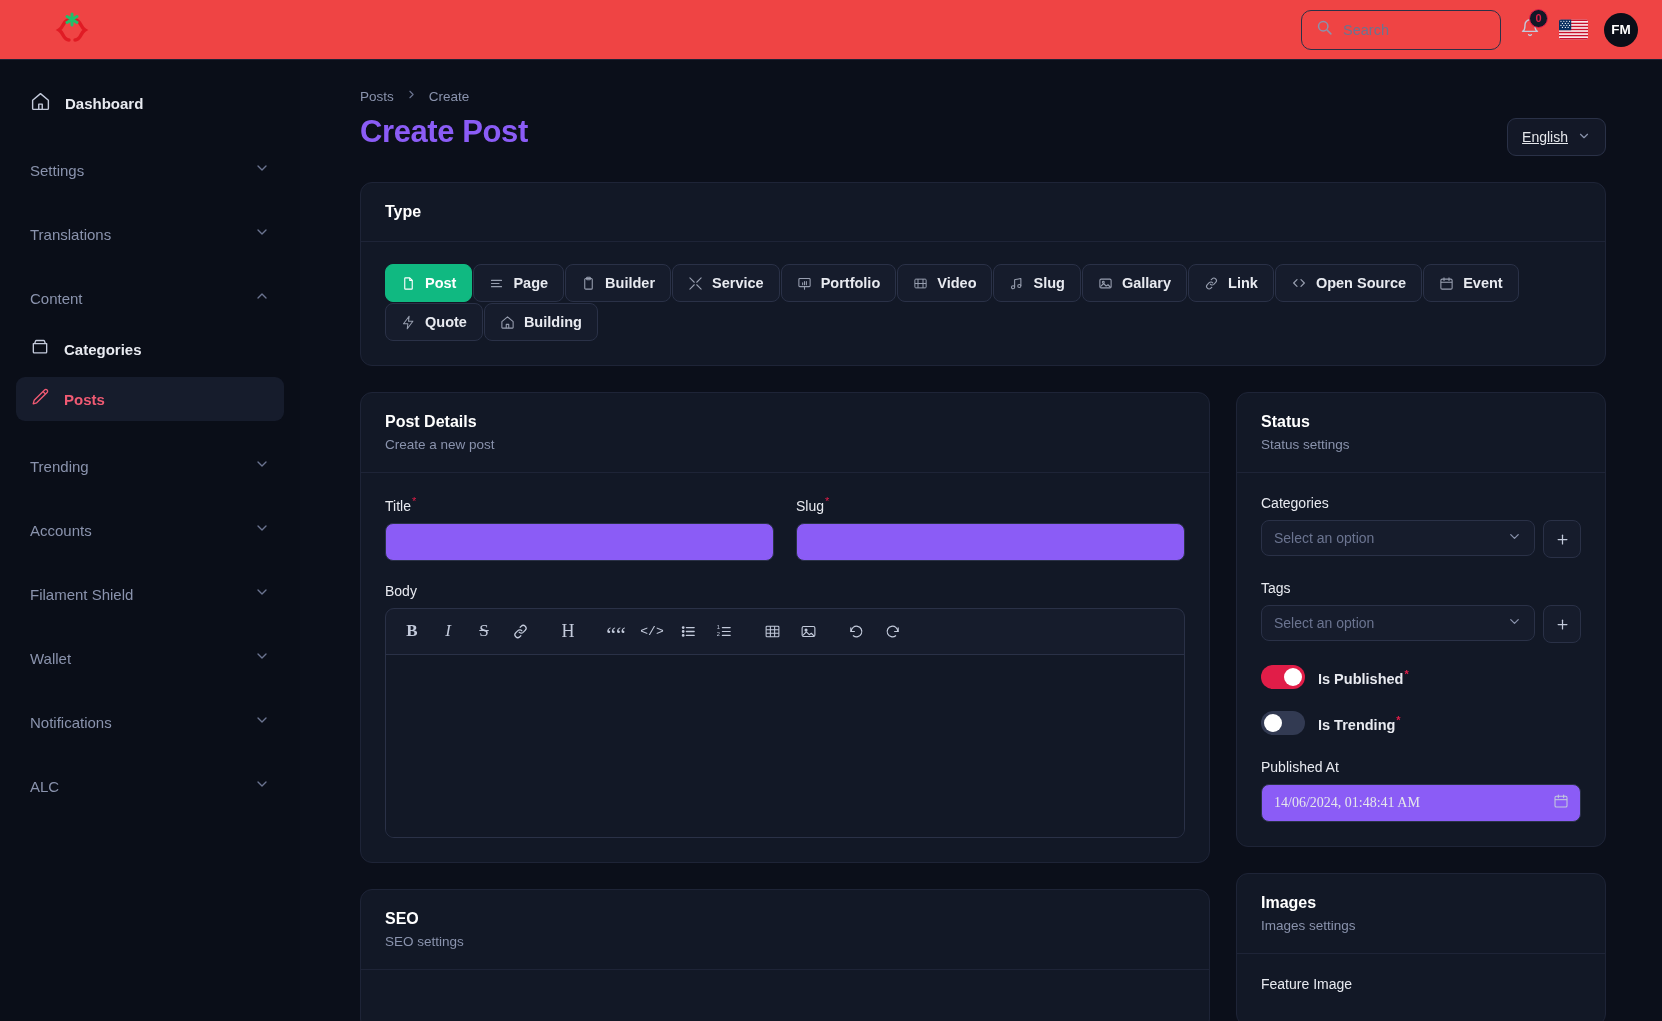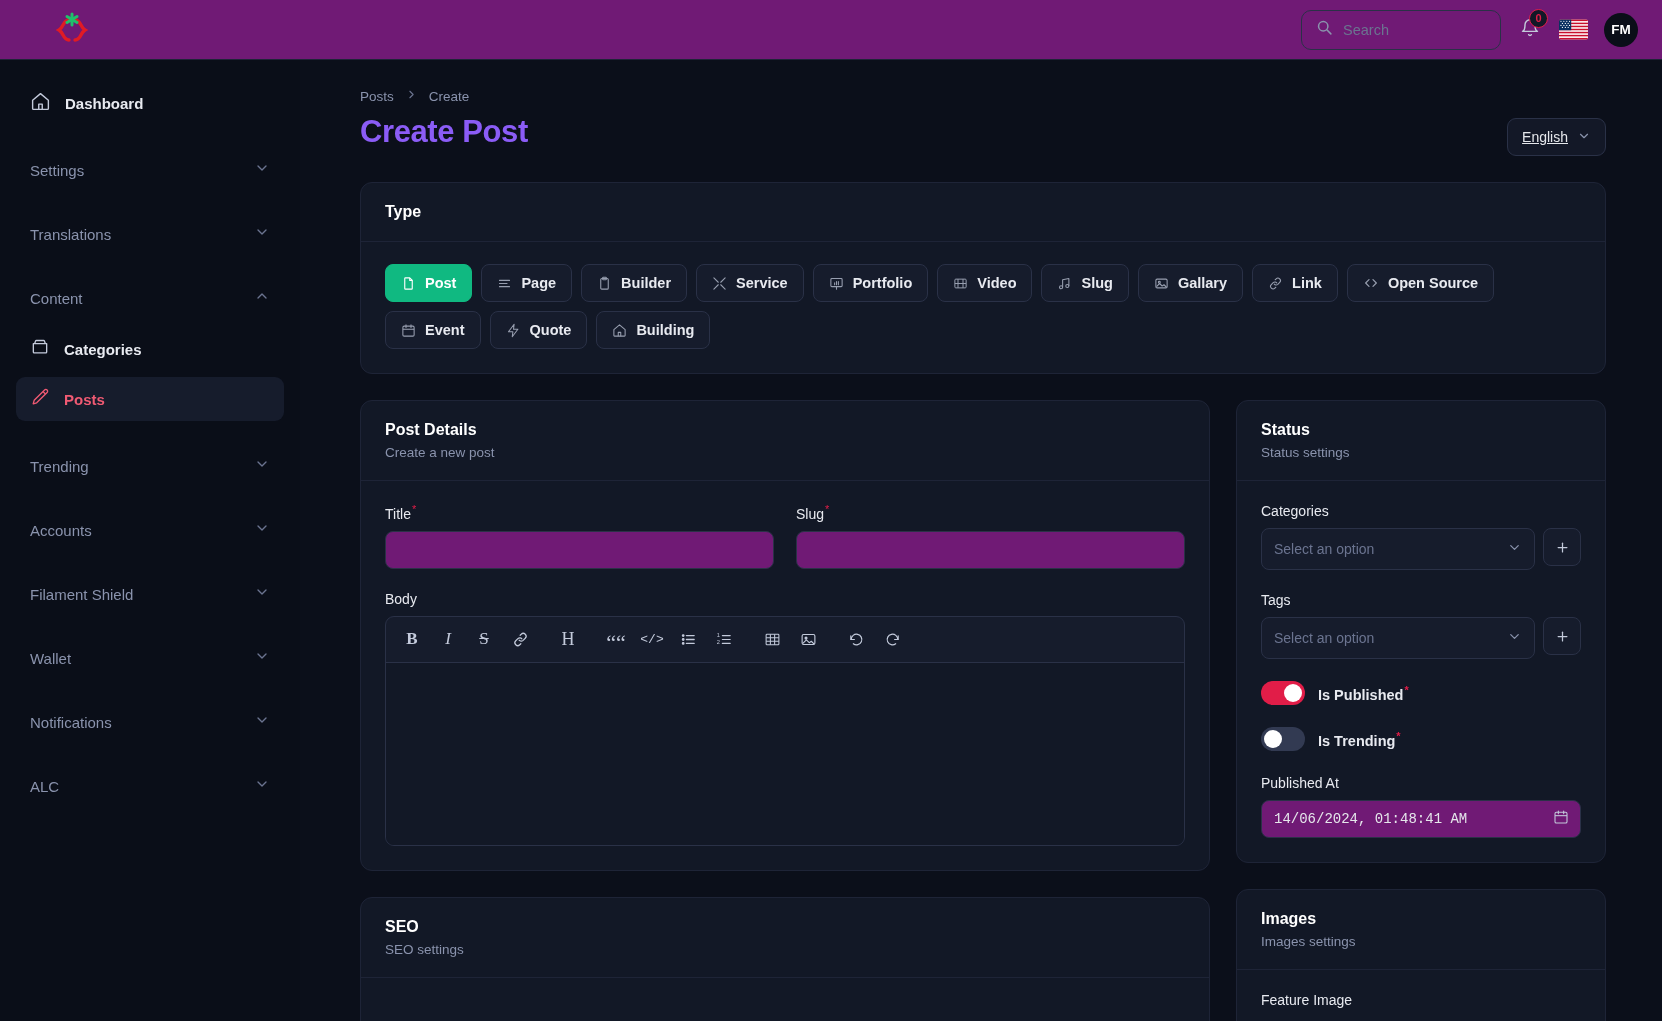--- a/index.html
+++ b/index.html
@@ -7,21 +7,21 @@
     width: 1662px; height: 1021px;
     background: #0b0f1a;
     font-family: "Liberation Sans", sans-serif;
     overflow: hidden;
   }
   body { display: flex; flex-direction: column; }
 
   
   .topbar {
     height: 60px; min-height: 60px;
-    background: #701a75;
+    background: #ef4444;
     border-bottom: 1px solid #1e2437;
     display: flex; align-items: center;
     padding: 0 24px;
     position: relative; z-index: 5; gap: 36px;
   }
   .logo { width: 56px; display: flex; align-items: center; justify-content: center; margin-left: 20px; position: relative;}
   .logo svg { display:block; }
   .topbar-right {
     margin-left: auto; display: flex; align-items: center; gap: 16px;
   }
@@ -109,21 +109,21 @@
     background: #121826; border: 1px solid #1e2437; border-radius: 12px;
     margin-top: 26px;
   }
   .card-head { padding: 20px 24px; }
   .card-head.with-border { border-bottom: 1px solid #1e2437; }
   .card-title { font-size: 16px; font-weight: 700; color: #fff; }
   .card-sub { font-size: 13.5px; color: #8a93ad; margin-top: 6px; }
   .card-body { padding: 22px 24px 24px 24px; }
 
   
-  .chip-row { display: flex; flex-wrap: wrap; gap: 9px; padding: 0 24px 24px 24px; }
+  .chip-row { display: flex; flex-wrap: wrap; gap: 1px; padding: 0 24px 24px 24px; }
   .chip {
     height: 38px; border: 1px solid #2a3147; border-radius: 8px;
     background: #161c2c; color: #e8eaf0;
     display: inline-flex; align-items: center; gap: 9px;
     padding: 0 15px; font-size: 14.5px; font-weight: 700; cursor: pointer;
   }
   .chip.active { background: #10b981; border-color: #10b981; color: #fff; }
   .chip .ic { display: flex; opacity: .75; }
   .chip.active .ic { opacity: 1; }
 
@@ -131,22 +131,22 @@
   .cols { display: flex; gap: 26px; margin-top: 0; }
   .col-left { flex: 1 1 auto; min-width: 0; }
   .col-right { width: 370px; min-width: 370px; }
 
   .field-label { font-size: 14px; color: #e8eaf0; font-weight: 400; margin-bottom: 9px; display:block;}
   .req { color: #e11d48; font-size: 11px; vertical-align: super; margin-left: 1px;}
   .two-col { display: flex; gap: 22px; }
   .two-col > div { flex: 1; }
   .inp {
     width: 100%; height: 38px; border: 1px solid #2a3147; border-radius: 8px;
-    background: #701a75; color: #e5e7eb; font-size: 14px; padding: 0 12px;
-    outline: none; font-family: Liberation Mono, monospace;
+    background: #8b5cf6; color: #e5e7eb; font-size: 14px; padding: 0 12px;
+    outline: none; font-family: Liberation Serif, serif;
   }
   .inp::placeholder { color: #6b7490; }
 
   
   .editor { margin-top: 22px; }
   .editor-box { border: 1px solid #2a3147; border-radius: 9px; overflow: hidden; background:#161c2c; }
   .editor-toolbar {
     height: 46px; display: flex; align-items: center; gap: 4px;
     padding: 0 10px; border-bottom: 1px solid #2a3147;
   }
@@ -154,21 +154,21 @@
     width: 32px; height: 32px; border-radius: 6px;
     display: flex; align-items: center; justify-content: center;
     color: #c3cadb; cursor: pointer;
     font-size: 16px;
   }
   .tb-sep { width: 8px; }
   .editor-area { height: 182px; background: #121826; }
 
   
   .sel {
-    width: 100%; height: 42px; border: 1px solid #2a3147; border-radius: 8px;
+    width: 100%; height: 36px; border: 1px solid #2a3147; border-radius: 8px;
     background: #161c2c; color: #6b7490; font-size: 14px;
     display: flex; align-items: center; padding: 0 12px; cursor: pointer;
   }
   .sel .chev { margin-left: auto; }
   .sel-row { display: flex; gap: 8px; }
   .plus-btn {
     width: 38px; height: 38px; min-width: 38px; border: 1px solid #2a3147;
     border-radius: 8px; background: #161c2c; color: #c3cadb;
     display: flex; align-items: center; justify-content: center; cursor: pointer;
   }

